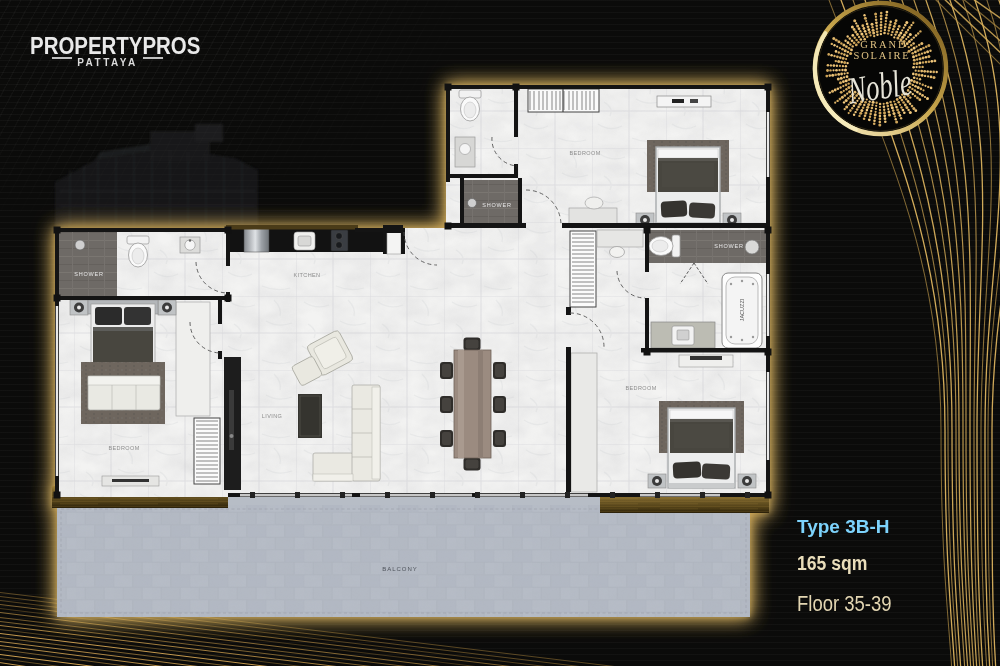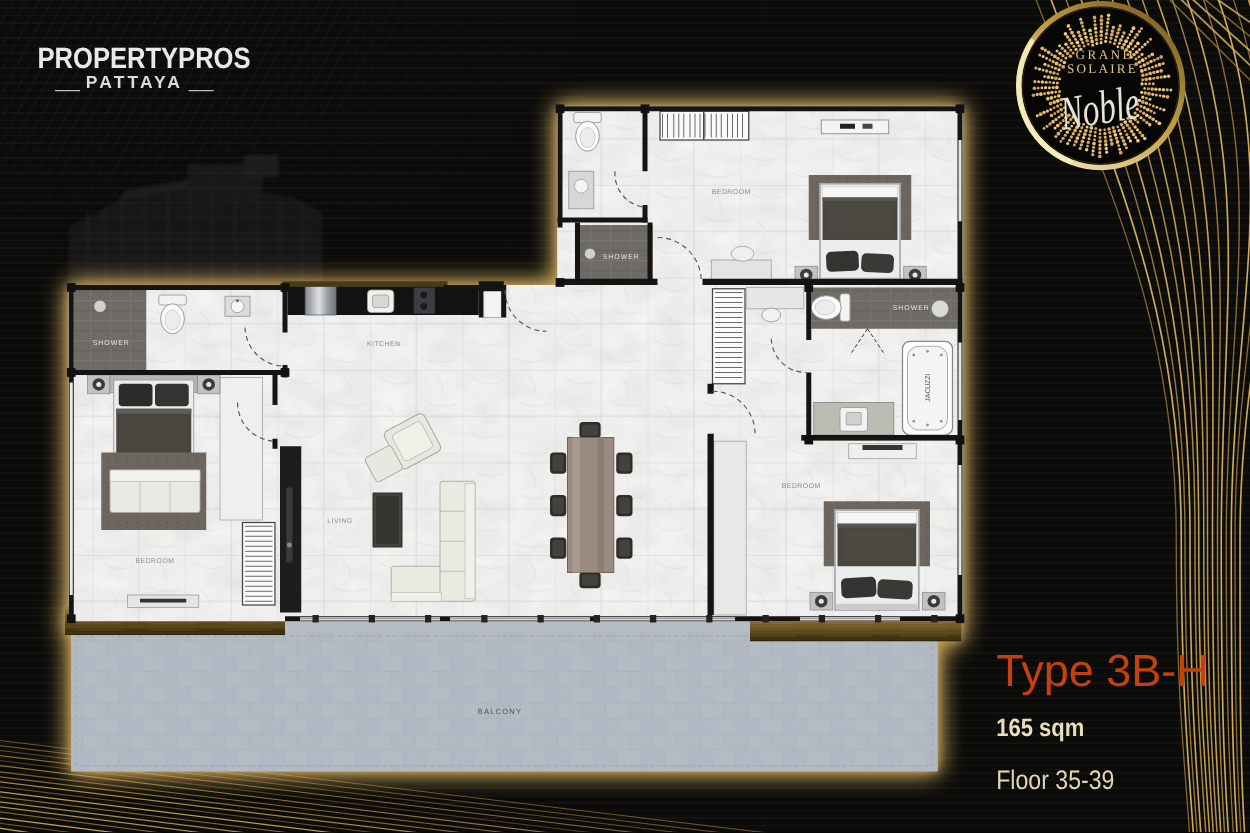--- a/index.html
+++ b/index.html
@@ -6,25 +6,25 @@
 background:#0b0b0a;font-family:"Liberation Sans",sans-serif;-webkit-font-smoothing:antialiased;}
 #streaks{position:absolute;inset:0;
 background:repeating-linear-gradient(180deg, rgba(255,255,255,0.032) 0 1px, rgba(0,0,0,0) 1px 6px);}
 #diag{position:absolute;left:0;top:0;width:620px;height:330px;
 background:repeating-linear-gradient(118deg, rgba(255,255,255,0.03) 0 1.2px, rgba(0,0,0,0) 1.2px 9px);
 -webkit-mask-image:radial-gradient(ellipse 600px 320px at 10% 0%, #000 30%, transparent 75%);
 mask-image:radial-gradient(ellipse 600px 320px at 10% 0%, #000 30%, transparent 75%);}
 #pp{position:absolute;left:30px;top:23px;color:#e6e6e6;width:155px;margin-top:10px;}
 #pp .main{font-size:23.5px;font-weight:bold;letter-spacing:0px;color:#e9e9e9;
 transform:scaleX(0.87);transform-origin:0 0;white-space:nowrap;}
-#pp .sub{margin-top:-3px;display:flex;align-items:flex-end;justify-content:center;
-font-size:14px;font-weight:bold;letter-spacing:2.5px;color:#dcdcdc;}
+#pp .sub{margin-top:-3px;display:flex;align-items:flex-start;justify-content:center;
+font-size:10px;font-weight:bold;letter-spacing:2.5px;color:#dcdcdc;}
 #pp .sub .ln{display:inline-block;width:20px;height:1.5px;background:#bfbfbf;margin:0 5px;}
 #typ{position:absolute;left:797px;top:516px;}
-#typ .t1{font-size:36px;font-weight:normal;color:#c2410c;letter-spacing:0px;transform:scaleX(1.0);transform-origin:0 0;}
+#typ .t1{font-size:19px;font-weight:bold;color:#7dd3fc;letter-spacing:0px;transform:scaleX(1.0);transform-origin:0 0;}
 #typ .t2{font-size:20px;font-weight:bold;color:#e9ddba;margin-top:14px;transform:scaleX(0.88);transform-origin:0 0;}
 #typ .t3{font-size:21.5px;color:#e3d6b2;margin-top:17px;font-weight:normal;transform:scaleX(0.86);transform-origin:0 0;}
 </style></head>
 <body>
 <div id="stage">
 <div id="streaks"></div>
 <div id="diag"></div>
 <svg width="1000" height="666" viewBox="0 0 1000 666" style="position:absolute;inset:0">
 <defs>
 <filter id="glow" x="-10%" y="-10%" width="120%" height="120%">

